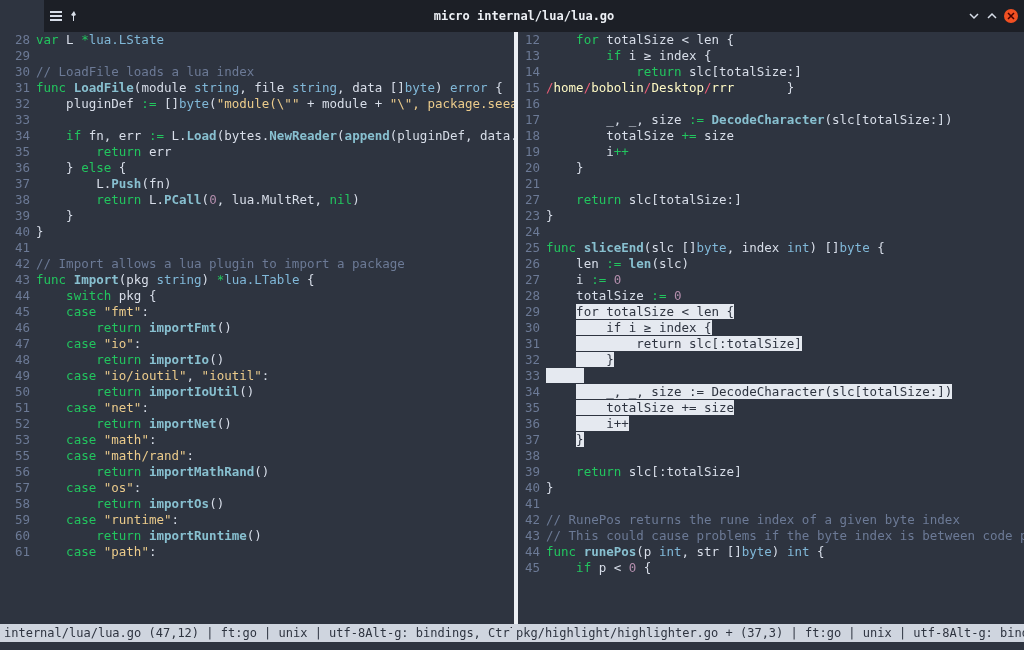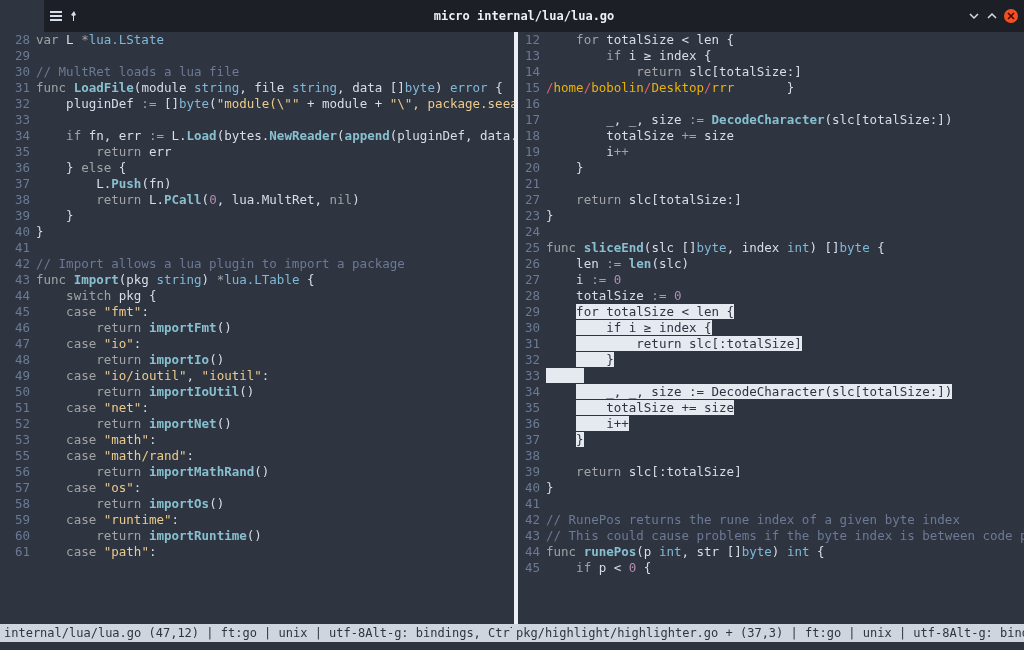--- a/index.html
+++ b/index.html
@@ -10,28 +10,28 @@
   .titlebar .right-controls { display:flex; gap:6px; align-items:center; }
   .tb-icon { width:12px; height:12px; display:inline-flex; align-items:center; justify-content:center; color:#d8dee9; }
   .close-btn { width:14px; height:14px; border-radius:50%; background:#f25022; display:flex; align-items:center; justify-content:center; font-size:9px; color:#2e0000; }
   .editor-area { display:flex; height: 592px; margin-left: 8px; }
   .pane { flex:1; overflow:hidden; position:relative; }
   .divider { width:4px; background:#eceff4; }
   .line { display:flex; white-space:pre; height:16px; line-height:16px; }
   .gutter { width:28px; text-align:right; padding-right:6px; color:#6c7a96; flex-shrink:0; }
   .pane.right .gutter { width:28px; }
   .code { flex:1; color:#d8dee9; overflow:hidden; }
-  .kw { color:#a3a3a3; }
+  .kw { color:#22c55e; }
   .type { color:#80b8d8; }
   .fn { color:#88c0d0;font-weight:bold; }
   .str { color:#ebcb8b; }
   .cmt { color:#6c7a96; }
   .num { color:#b48ead; }
   .id { color:#d8dee9; }
-  .path { color:#eab308; }
+  .path { color:#fef9c3; }
   .sep { color:#e85d75; }
   .sel { background:#e5e9f0; color:#2e3440; }
   .sel .kw,.sel .type,.sel .fn,.sel .str,.sel .op,.sel .num,.sel .id { color:#2e3440; }
   .statusbar { height:18px; background:#cfd5df; color:#2e3440; display:flex; font-size:12px; line-height:18px; overflow:hidden; }
   .statusbar .sb-left, .statusbar .sb-right { flex:1; white-space:nowrap; overflow:hidden; padding:0 4px; }
   .msgbar { height:18px; background:#2e3440; color:#d8dee9; font-size:12.5px; line-height:18px; padding:17px 4px; }
 </style>
 </head>
 <body>
 
@@ -67,21 +67,21 @@
           <path d="M1 1 L7 7 M7 1 L1 7" stroke="#400" stroke-width="1.5"></path>
         </svg>
     </span>
   </div>
 </div>
 
 <div class="editor-area">
   <div class="pane left" id="pane-left">
       <div class="line"><span class="gutter">28</span><span class="code"><span class="kw">var</span><span class="id"> L </span><span class="kw">*</span><span class="type">lua.LState</span></span></div>
       <div class="line"><span class="gutter">29</span><span class="code"></span></div>
-      <div class="line"><span class="gutter">30</span><span class="code"><span class="cmt">// MultRet loads a lua file</span></span></div>
+      <div class="line"><span class="gutter">30</span><span class="code"><span class="cmt">// LoadFile loads a lua index</span></span></div>
       <div class="line"><span class="gutter">31</span><span class="code"><span class="kw">func</span><span class="id"> </span><span class="fn">LoadFile</span><span class="id">(module </span><span class="type">string</span><span class="id">, file </span><span class="type">string</span><span class="id">, data []</span><span class="type">byte</span><span class="id">) </span><span class="type">error</span><span class="id"> {</span></span></div>
       <div class="line"><span class="gutter">32</span><span class="code"><span class="id">    pluginDef </span><span class="kw">:= </span><span class="id">[]</span><span class="type">byte</span><span class="id">(</span><span class="str">"module(\""</span><span class="id"> + module + </span><span class="str">"\", package.seeall)"</span></span></div>
       <div class="line"><span class="gutter">33</span><span class="code"></span></div>
       <div class="line"><span class="gutter">34</span><span class="code"><span class="id">    </span><span class="kw">if</span><span class="id"> fn, err </span><span class="kw">:= </span><span class="id">L.</span><span class="fn">Load</span><span class="id">(bytes.</span><span class="fn">NewReader</span><span class="id">(</span><span class="fn">append</span><span class="id">(pluginDef, data...)),</span></span></div>
       <div class="line"><span class="gutter">35</span><span class="code"><span class="id">        </span><span class="kw">return</span><span class="id"> err</span></span></div>
       <div class="line"><span class="gutter">36</span><span class="code"><span class="id">    } </span><span class="kw">else</span><span class="id"> {</span></span></div>
       <div class="line"><span class="gutter">37</span><span class="code"><span class="id">        L.</span><span class="fn">Push</span><span class="id">(fn)</span></span></div>
       <div class="line"><span class="gutter">38</span><span class="code"><span class="id">        </span><span class="kw">return</span><span class="id"> L.</span><span class="fn">PCall</span><span class="id">(</span><span class="num">0</span><span class="id">, lua.MultRet, </span><span class="kw">nil</span><span class="id">)</span></span></div>
       <div class="line"><span class="gutter">39</span><span class="code"><span class="id">    }</span></span></div>
       <div class="line"><span class="gutter">40</span><span class="code"><span class="id">}</span></span></div>

